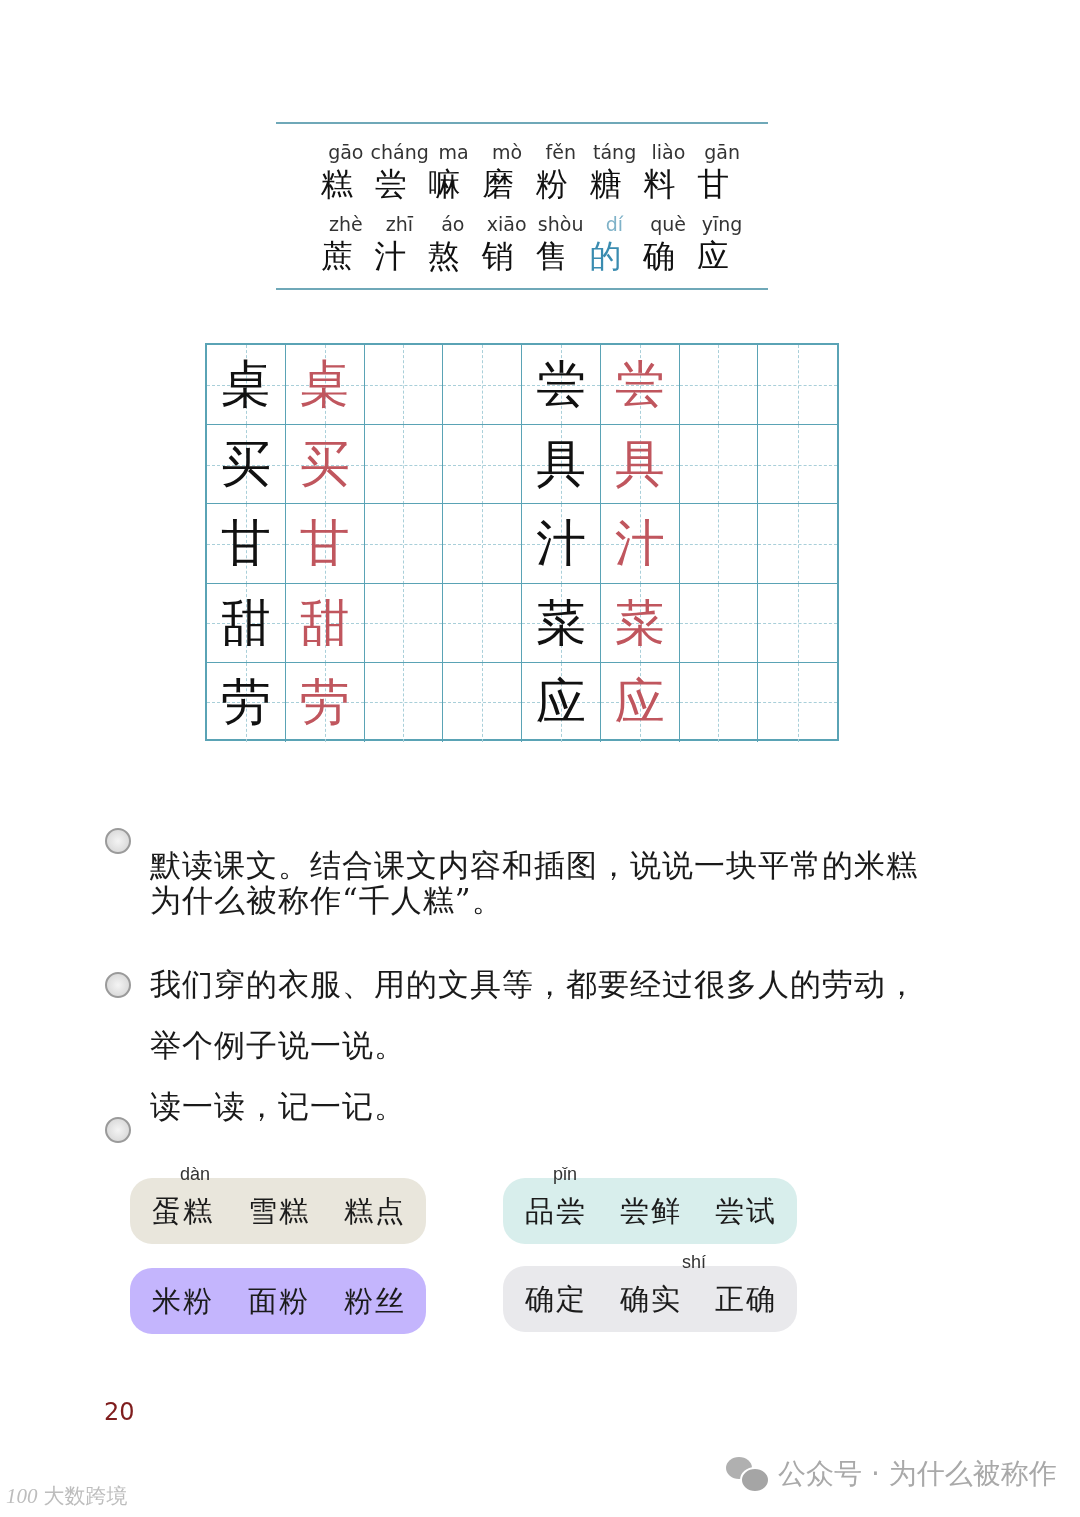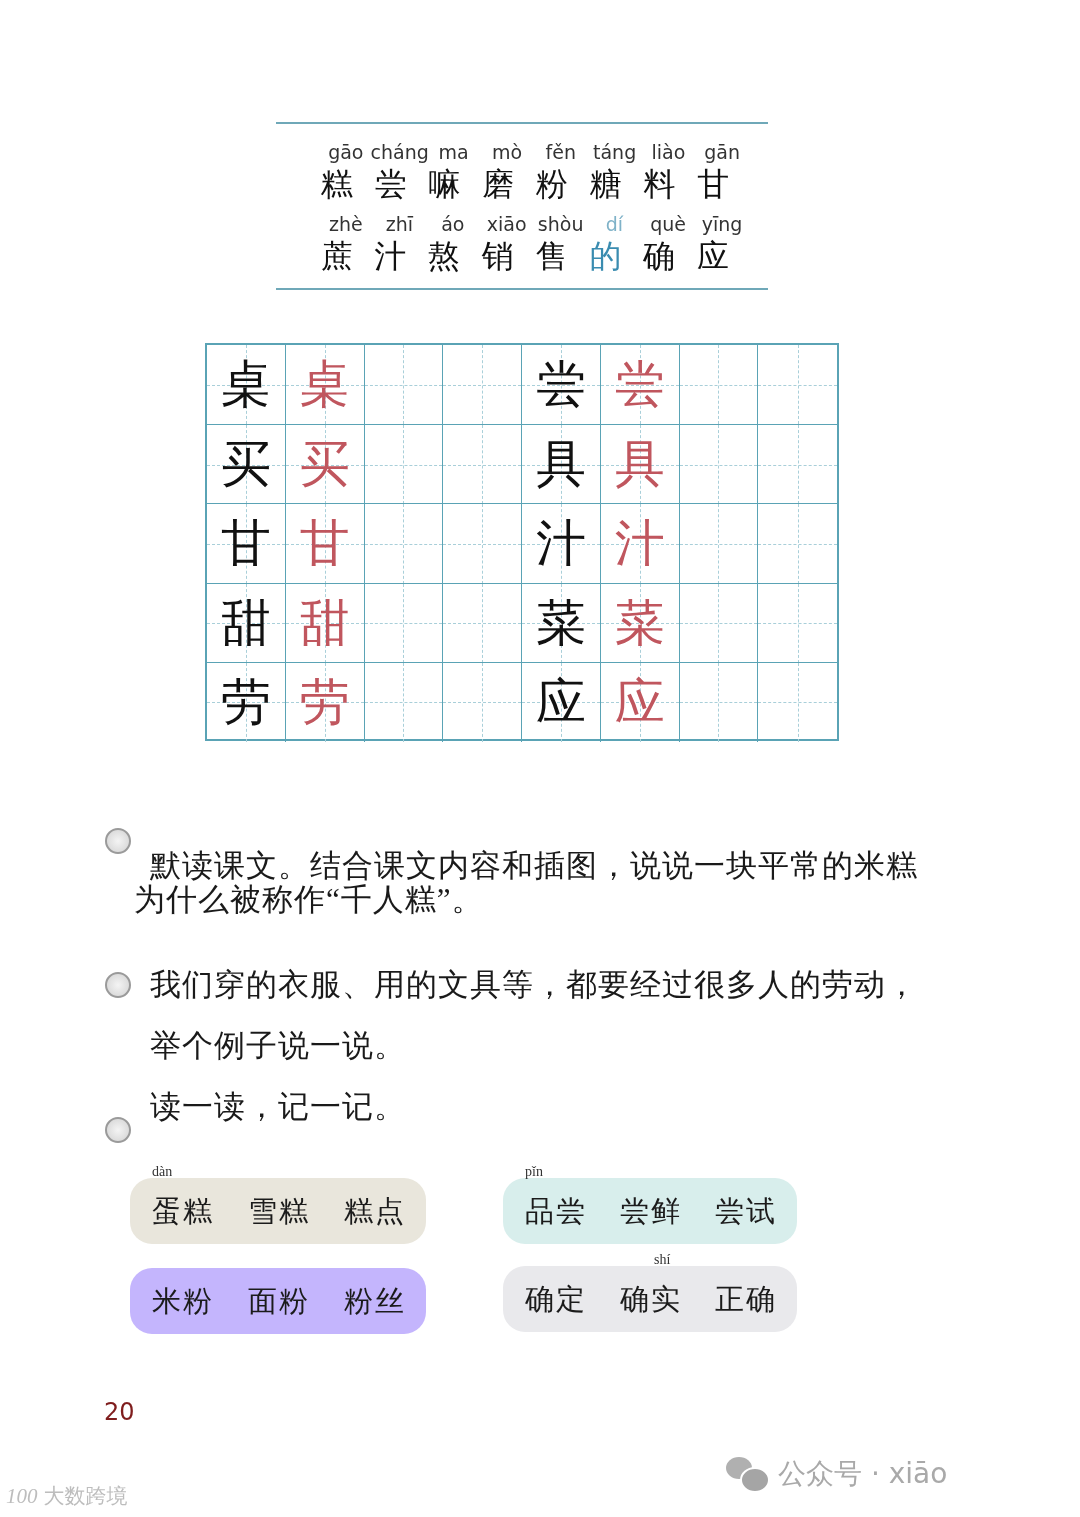--- a/index.html
+++ b/index.html
@@ -37,21 +37,21 @@
   .q-text { font-size: 31px; color: #1a1a1a; letter-spacing: 1px; line-height: 40px; white-space: nowrap; }
 
   
   .card { border-radius: 22px; height: 66px; box-sizing: border-box; }
   .card.c1 { left: 130px; top: 1178px; width: 296px; background: #e9e6dc; }
   .card.c2 { left: 130px; top: 1268px; width: 296px; background: #c4b5fd; }
   .card.c3 { left: 503px; top: 1178px; width: 294px; background: #d8eeec; }
   .card.c4 { left: 503px; top: 1266px; width: 294px; background: #e9e9ec; }
   .words { position: absolute; left: 22px; right: 20px; top: 14px; display: flex; justify-content: space-between; font-size: 29px; color: #1b1b1b; letter-spacing: 2px; }
   .word { position: relative; }
-  .word-py { position: absolute; top: -28px; font-family: Liberation Serif, serif; font-size: 14px; color: #333; letter-spacing: 0; }
+  .word-py { position: absolute; top: -28px; font-family: Liberation Sans, sans-serif; font-size: 18px; color: #333; letter-spacing: 0; margin-left: 28px; }
 
   .page-num { left: 104px; top: 1398px; font-family: "DejaVu Sans", "Liberation Sans", sans-serif; font-size: 24px; color: #7f1d1d; }
   .wm-left { left: 6px; top: 1482px; font-family: Liberation Serif, serif; font-size: 21px; color: #bdbdbd; display: flex; align-items: center; gap: 6px; }
   .wm-right { left: 726px; top: 1455px; font-family: "DejaVu Sans", sans-serif; font-size: 28px; color: #a9a9a9; display: flex; align-items: center; gap: 10px; }
   .wechat-icon { width: 42px; height: 34px; position: relative; }
   .wechat-icon .b1 { position: absolute; left: 0; top: 0; width: 26px; height: 22px; border-radius: 50%; background: #b0b0b0; }
   .wechat-icon .b2 { position: absolute; left: 14px; top: 10px; width: 26px; height: 22px; border-radius: 50%; background: #a5a5a5; border: 2px solid #fff; box-sizing: content-box; }
 </style>
 </head>
 <body>
@@ -215,21 +215,21 @@
     <div class="gcell">
         <span class="gchar red">应</span>
       </div>
     <div class="gcell"></div>
     <div class="gcell"></div>
   </div>
 </div>
 
 <div class="abs q-icon" style="left:105px; top:828px;"></div>
 <div class="abs q-text" style="left:150px; top:820px;margin-top:25px;">默读课文。结合课文内容和插图，说说一块平常的米糕</div>
-<div class="abs q-text" style="left:134px; top:880px;font-family:Liberation Serif, serif;">为什么被称作“千人糕”。</div>
+<div class="abs q-text" style="left:150px; top:880px;">为什么被称作“千人糕”。</div>
 
 <div class="abs q-icon" style="left:105px; top:972px;"></div>
 <div class="abs q-text" style="left:150px; top:964px;">我们穿的衣服、用的文具等，都要经过很多人的劳动，</div>
 <div class="abs q-text" style="left:150px; top:1025px;">举个例子说一说。</div>
 
 <div class="abs q-icon" style="left:105px; top:1117px;"></div>
 <div class="abs q-text" style="left:150px; top:1086px;">读一读，记一记。</div>
 
 <div class="abs card c1">
   <div class="words">
@@ -264,14 +264,14 @@
 
 <div class="abs wm-left">
   <span style="font-style:italic;">100</span>
   <span>大数跨境</span>
 </div>
 <div class="abs wm-right">
   <span class="wechat-icon">
       <span class="b1"></span>
       <span class="b2"></span>
     </span>
-  <span>公众号 · xiāo</span>
+  <span>公众号 · 为什么被称作</span>
 </div>
 
 </body></html>

